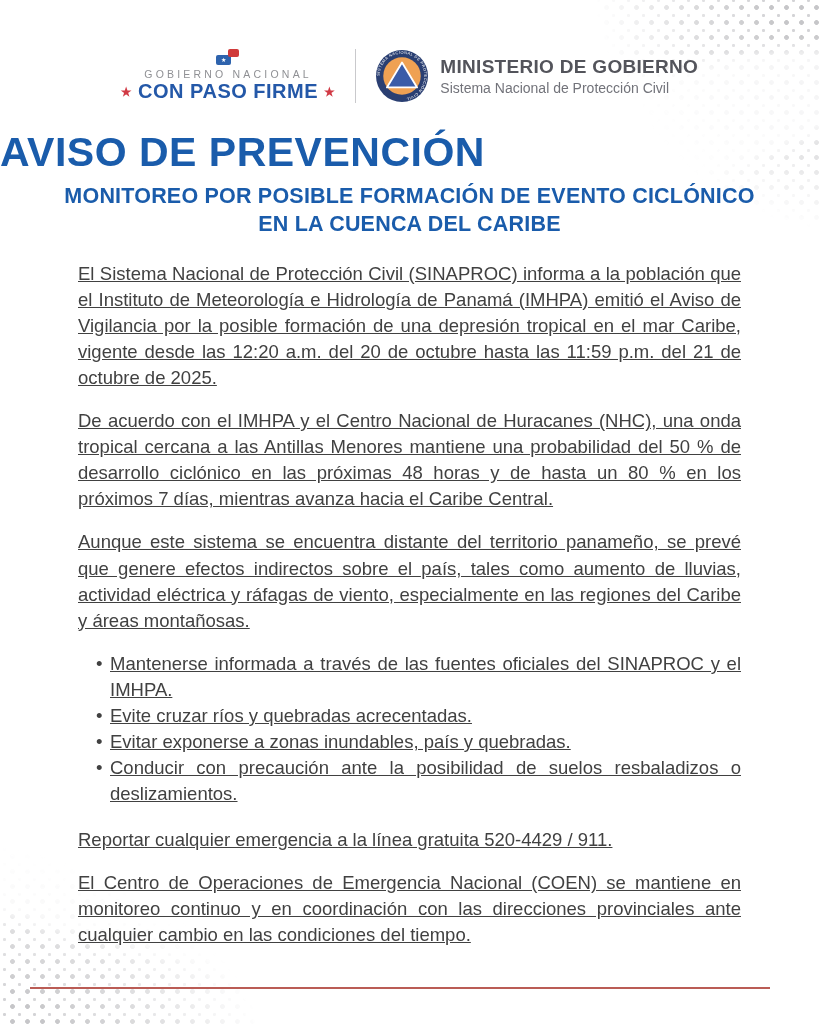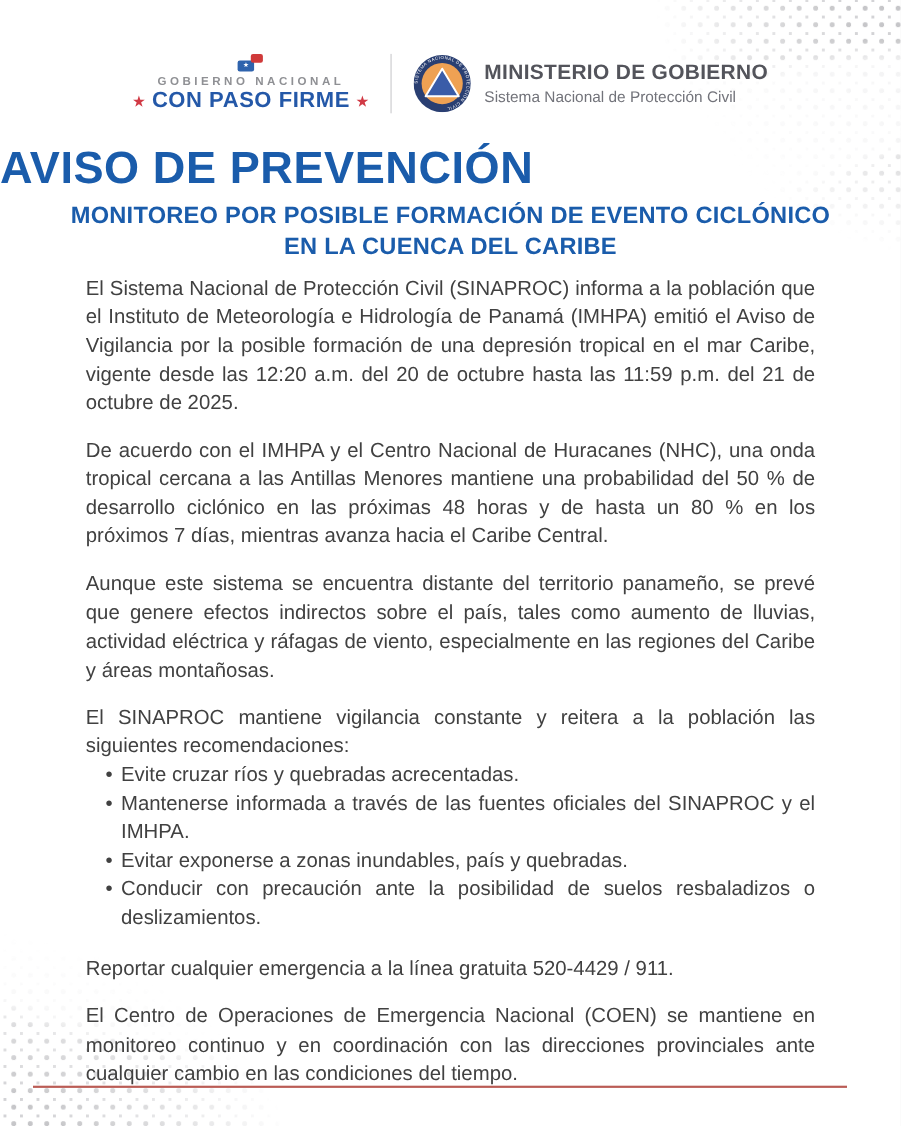--- a/index.html
+++ b/index.html
@@ -80,21 +80,21 @@
   .flag-blue {
     position: absolute; left: 3px; top: 6px;
     width: 15px; height: 10px; background: #2e63ad; border-radius: 2px;
     color: #fff; font-size: 6px; line-height: 10px; text-align: center;
   }
   .flag-red {
     position: absolute; left: 15px; top: 0;
     width: 11px; height: 8px; background: #d03a3a; border-radius: 2px;
   }
   .gov-line1 {
-    font-size: 10.5px; font-weight: 700; letter-spacing: 3.2px;
+    font-size: 10.5px; font-weight: 400; letter-spacing: 3.2px;
     color: #8f9094; white-space: nowrap;
   }
   .gov-line2 {
     display: flex; align-items: center; gap: 6px;
     font-size: 20px; font-weight: 800; color: #2458a8;
     letter-spacing: .5px; white-space: nowrap;
   }
   .gov-line2 .star { color: #d13a45; font-size: 12px; }
 
   .header-divider { width: 1px; height: 54px; background: #c9c9cc; }
@@ -119,25 +119,26 @@
     font-size: 21.5px;
     font-weight: 700;
     line-height: 1.32;
     color: #1a5cab;
     letter-spacing: .2px;
   }
 
   
   .content {
     position: relative;
-    margin-top: 10px;
+    margin-top: 22px;
     padding: 0 78px;
     color: #414141;
     font-size: 18.5px;
     line-height: 1.41;
+    text-decoration: underline;
   }
   .content p { text-align: justify; margin-bottom: 17px; }
   .content p.intro { margin-bottom: 0; }
 
   ul.recs { margin: 0 0 20px 18px; }
   ul.recs li {
     list-style: none;
     position: relative;
     padding-left: 14px;
     text-align: justify;
@@ -199,24 +200,23 @@
   <h2 class="subtitle">
     <span>MONITOREO POR POSIBLE FORMACIÓN DE EVENTO CICLÓNICO</span><br>
     <span>EN LA CUENCA DEL CARIBE</span>
   </h2>
 
   <div class="content">
     <p>El Sistema Nacional de Protección Civil (SINAPROC) informa a la población que el Instituto de Meteorología e Hidrología de Panamá (IMHPA) emitió el Aviso de Vigilancia por la posible formación de una depresión tropical en el mar Caribe, vigente desde las 12:20 a.m. del 20 de octubre hasta las 11:59 p.m. del 21 de octubre de 2025.</p>
     <p>De acuerdo con el IMHPA y el Centro Nacional de Huracanes (NHC), una onda tropical cercana a las Antillas Menores mantiene una probabilidad del 50 % de desarrollo ciclónico en las próximas 48 horas y de hasta un 80 % en los próximos 7 días, mientras avanza hacia el Caribe Central.</p>
     <p>Aunque este sistema se encuentra distante del territorio panameño, se prevé que genere efectos indirectos sobre el país, tales como aumento de lluvias, actividad eléctrica y ráfagas de viento, especialmente en las regiones del Caribe y áreas montañosas.</p>
 
-    <p class="intro">El SINAPROC mantiene vigilancia constante y reitera a la población las siguientes recomendaciones:</p>
     <ul class="recs">
+      <li>Mantenerse informada a través de las fuentes oficiales del SINAPROC y el IMHPA.</li>
       <li>Evite cruzar ríos y quebradas acrecentadas.</li>
-      <li>Mantenerse informada a través de las fuentes oficiales del SINAPROC y el IMHPA.</li>
       <li>Evitar exponerse a zonas inundables, país y quebradas.</li>
       <li>Conducir con precaución ante la posibilidad de suelos resbaladizos o deslizamientos.</li>
     </ul>
 
     <p>Reportar cualquier emergencia a la línea gratuita 520-4429 / 911.</p>
     <p>El Centro de Operaciones de Emergencia Nacional (COEN) se mantiene en monitoreo continuo y en coordinación con las direcciones provinciales ante cualquier cambio en las condiciones del tiempo.</p>
 
   </div>
 
 </div>

